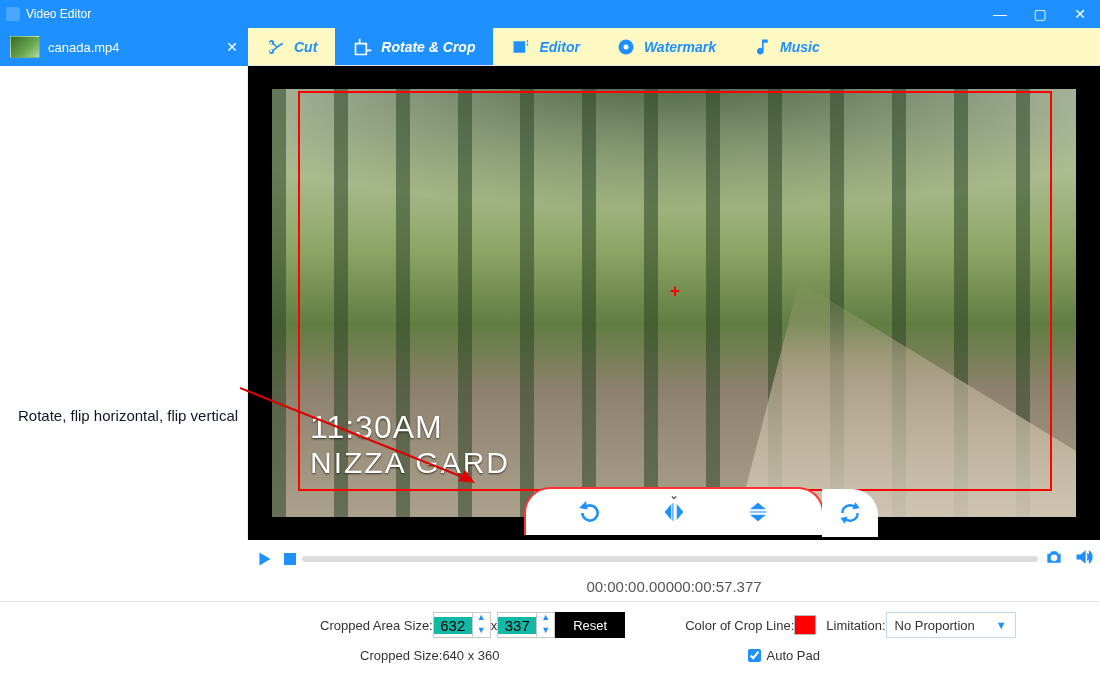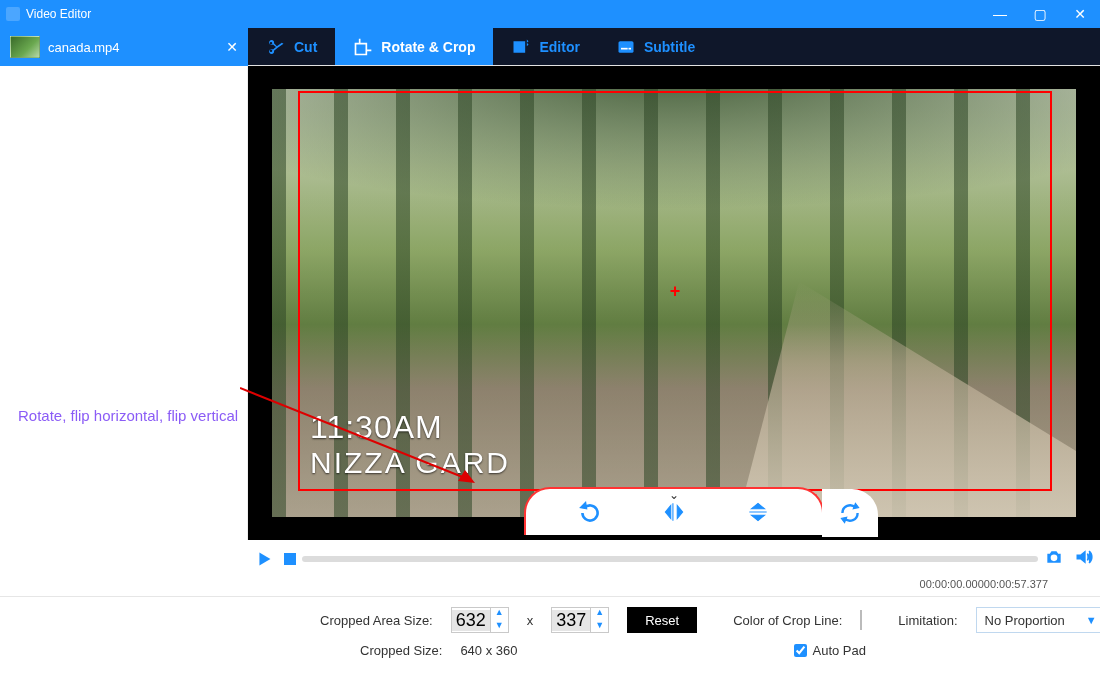--- a/index.html
+++ b/index.html
@@ -6,33 +6,33 @@
 body { width: 1100px; height: 680px; overflow: hidden; background: #fff; }
 
 
 .titlebar { height: 28px; background: #1e90ff; color: #fff; display: flex; align-items: center; justify-content: space-between; font-size: 12px; }
 .titlebar .title { display: flex; align-items: center; gap: 6px; padding-left: 6px; }
 .titlebar .title span.icon { width: 14px; height: 14px; background: #fff3; border-radius: 2px; display: inline-block; }
 .win-controls { display: flex; }
 .win-controls div { width: 40px; height: 28px; display: flex; align-items: center; justify-content: center; font-size: 14px; cursor: pointer; }
 
 
-.topbar { height: 38px; display: flex; background: #0f172a; justify-content: flex-end; }
+.topbar { height: 38px; display: flex; background: #fef9c3; justify-content: flex-end; }
 .filetab { width: 248px; background: #1e90ff; color: #fff; display: flex; align-items: center; padding: 0 10px; font-size: 13px; position: relative; }
 .filetab .thumb { width: 30px; height: 22px; margin-right: 8px; background: linear-gradient(135deg,#3a6b2a,#6aa84f 60%,#b6d7a8); border: 1px solid #fff4; }
 .filetab .close { position: absolute; right: 10px; color: #fff; font-size: 14px; cursor: pointer; }
 .tabs { flex: 1; display: flex; align-items: stretch; border-bottom: 1px solid #e2e2e2; }
-.tab { display: flex; align-items: center; gap: 8px; padding: 0 18px; color: #1e90ff; font-size: 14px; font-weight: 600; cursor: pointer; }
+.tab { display: flex; align-items: center; gap: 8px; padding: 0 18px; color: #1e90ff; font-size: 14px; font-weight: 600; cursor: pointer; font-style: italic; }
 .tab.active { background: #1e90ff; color: #fff; }
 .tab svg { width: 20px; height: 20px; }
 
 
 .main { display: flex; height: calc(100% - 28px - 38px - 140px); }
 .sidebar { width: 248px; background: #fff; border-right: 1px solid #eee; padding: 16px 18px; position: relative; }
-.annot { color: #8b5cf6; font-size: 15px; line-height: 1.35; position: absolute; top: 340px; }
+.annot { color: #0f172a; font-size: 15px; line-height: 1.35; position: absolute; top: 340px; }
 .arrow { position: absolute; top: 368px; left: 240px; width: 240px; height: 130px; pointer-events: none; }
 
 .preview-wrap { flex: 1; background: #000; display: flex; align-items: center; justify-content: center; position: relative; }
 .preview-wrap img, .preview-wrap .fakeimg { width: 804px; height: 428px; display: block; }
 .fakeimg { position: relative; overflow: hidden;
   background:
     linear-gradient(rgba(0,0,0,0.08), rgba(0,0,0,0.12)),
     linear-gradient(180deg,#dfe7d0 0%, #9ab66f 38%, #6c8b49 55%, #9e917a 70%, #c2b7a0 100%);
 }
 .fakeimg::before { content:""; position:absolute; inset:0;
@@ -60,34 +60,34 @@
 
 .playbar { height: 38px; background: #fff; display: flex; align-items: center; padding: 0 6px 0 2px; gap: 6px; }
 .playbar .play { color:#1e90ff; width:28px; height:28px; display:flex; align-items:center; justify-content:center; cursor:pointer; }
 .playbar .stop { width:12px; height:12px; background:#1e90ff; }
 .playbar .track { flex:1; height:6px; background:#dcdcdc; border-radius:3px; position:relative; }
 .playbar-right { display:flex; align-items:center; gap:10px; color:#1e90ff; }
 .playbar-right svg { width:20px; height:20px; }
 
 
 .bottom { height: 140px; border-top: 1px solid #e6e6e6; padding: 10px 20px 8px 20px; display:flex; flex-direction:column; gap:10px; position:relative; }
-.row { display:flex; align-items:center; gap: 18px; font-size: 13px; color:#333; }
+.row { display:flex; align-items:center; font-size: 13px; color:#333; }
 .row.first { padding-left: 300px; }
 .row.second { padding-left: 340px; }
 .lbl { white-space: nowrap; }
 .numfield { display:flex; align-items:center; border:1px solid #c9c9c9; height:26px; }
-.numfield input { width:38px; border:none; text-align:center; font-size:18px; outline:none; background:#e5e5e5; }
+.numfield input { width:38px; border:none; text-align:center; font-size:15px; outline:none; background:#14b8a6; }
 .numfield .spin { width:18px; display:flex; flex-direction:column; border-left:1px solid #c9c9c9; }
 .numfield .spin span { height:13px; font-size:9px; color:#1e90ff; text-align:center; line-height:11px; cursor:pointer; }
 .xsep { font-size:13px; color:#333; }
 .btn { background:#000000; color:#fff; border:none; height:26px; padding:0 18px; font-size:13px; cursor:pointer; }
 .swatch { width:22px; height:20px; background:#f00; border:1px solid #bbb; cursor:pointer; }
 .select { border:1px solid #c0d8ef; height:26px; min-width:130px; padding:0 8px; display:flex; align-items:center; justify-content:space-between; font-size:13px; cursor:pointer; }
 .select .dd { color:#1e90ff; font-size:11px; }
-.chk { display:flex; align-items:center; gap:6px; }
+.chk { display:flex; align-items:center; gap:6px;margin-left:8px; }
 .chk input { accent-color:#1e90ff; }
 </style>
 </head>
 <body>
 
 <div class="titlebar">
   <div class="title">
     <span class="icon"></span>
     <span>Video Editor</span>
   </div>
@@ -118,25 +118,30 @@
       <span>Rotate &amp; Crop</span>
     </div>
     <div class="tab">
       <svg viewBox="0 0 24 24">
           <path fill="currentColor" d="M3 5h14v14H3zM19 3l2 2-2 2 2 2-2 2V3zM6 8h8v8H6z"></path>
         </svg>
       <span>Editor</span>
     </div>
     <div class="tab">
       <svg viewBox="0 0 24 24">
-          <rect x="3" y="5" width="18" height="14" rx="2" fill="currentColor"></rect>
-          <rect x="6" y="13" width="8" height="2" fill="#fff"></rect>
-          <rect x="15" y="13" width="3" height="2" fill="#fff"></rect>
-        </svg>
-      <span>Subtitle</span>
+          <circle cx="12" cy="12" r="9" fill="currentColor"></circle>
+          <circle cx="12" cy="12" r="3" fill="#fff"></circle>
+        </svg>
+      <span>Watermark</span>
+    </div>
+    <div class="tab">
+      <svg viewBox="0 0 24 24">
+          <path fill="currentColor" d="M12 3v10.6A4 4 0 1014 17V7h5V3h-7z"></path>
+        </svg>
+      <span>Music</span>
     </div>
   </div>
 </div>
 
 <div class="main">
   <div class="sidebar">
     <div class="annot">Rotate, flip horizontal, flip vertical</div>
   </div>
 
   <div class="preview-wrap">
@@ -200,21 +205,21 @@
           <path fill="#1e90ff" d="M4 8h3l2-3h6l2 3h3v11H4zM12 17a4 4 0 100-8 4 4 0 000 8z"></path>
         </svg>
     </div>
     <div>
       <svg viewBox="0 0 24 24">
           <path fill="#1e90ff" d="M4 10v4h4l5 4V6l-5 4H4zm12-2a6 6 0 010 8m2-11a9 9 0 010 14" stroke="#1e90ff" stroke-width="2"></path>
         </svg>
     </div>
   </div>
 </div>
-<div class="times" style="display:flex;justify-content:flex-end;font-size:11px;color:#555;padding:0 52px 6px 300px;">
+<div class="times" style="display:flex;justify-content:center;font-size:15px;color:#555;padding:0 52px 6px 300px;">
   <span>00:00:00.000</span>
   <span>00:00:57.377</span>
 </div>
 
 <div class="bottom">
   <div class="row first">
     <span class="lbl">Cropped Area Size:</span>
     <div class="numfield">
       <input value="632" style="">
       <div class="spin">

